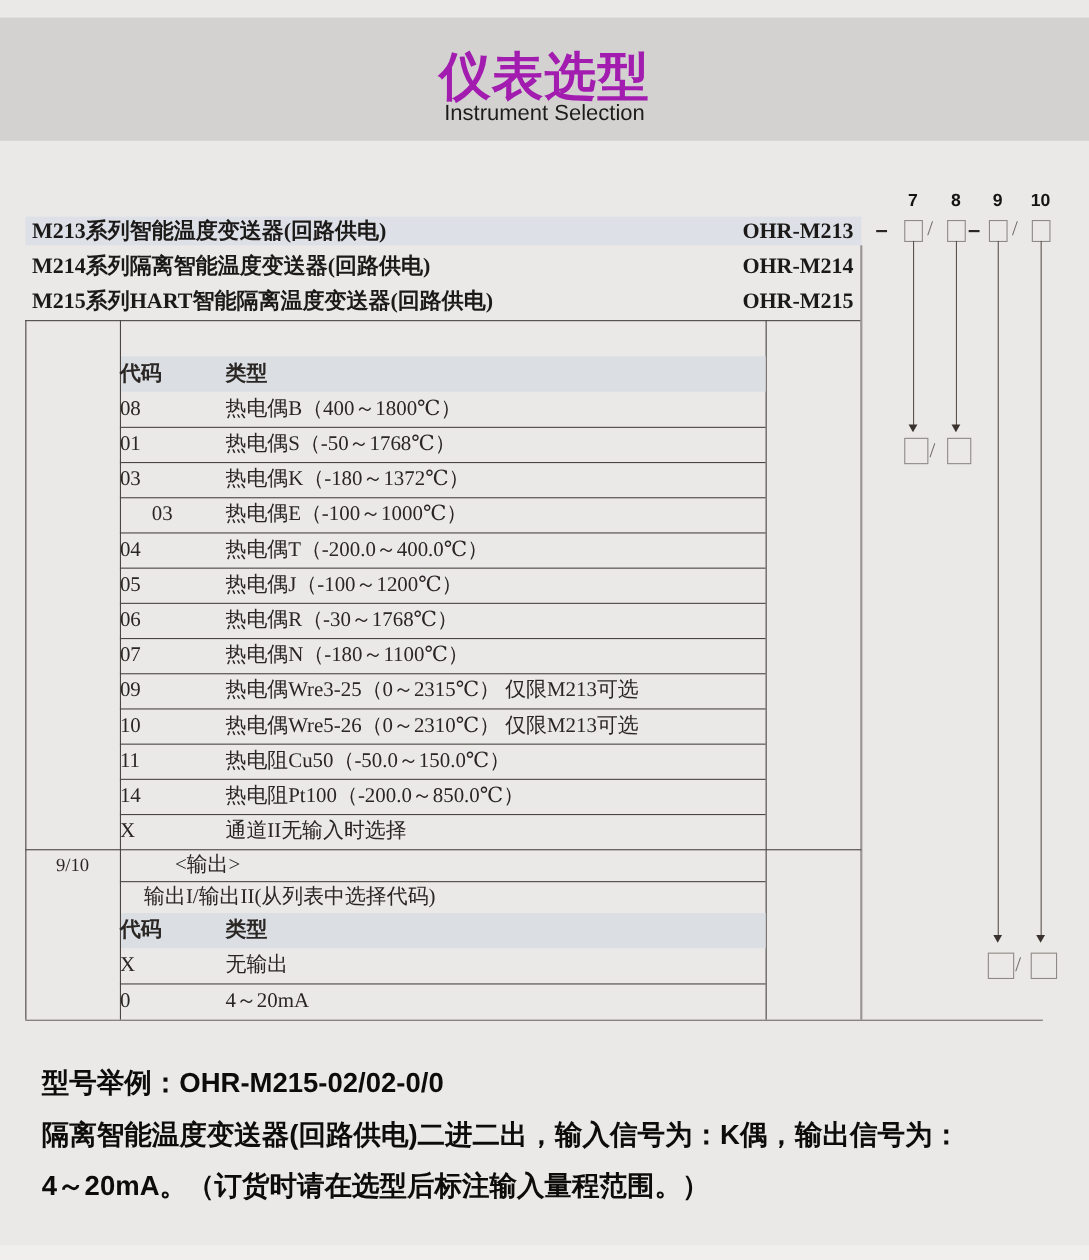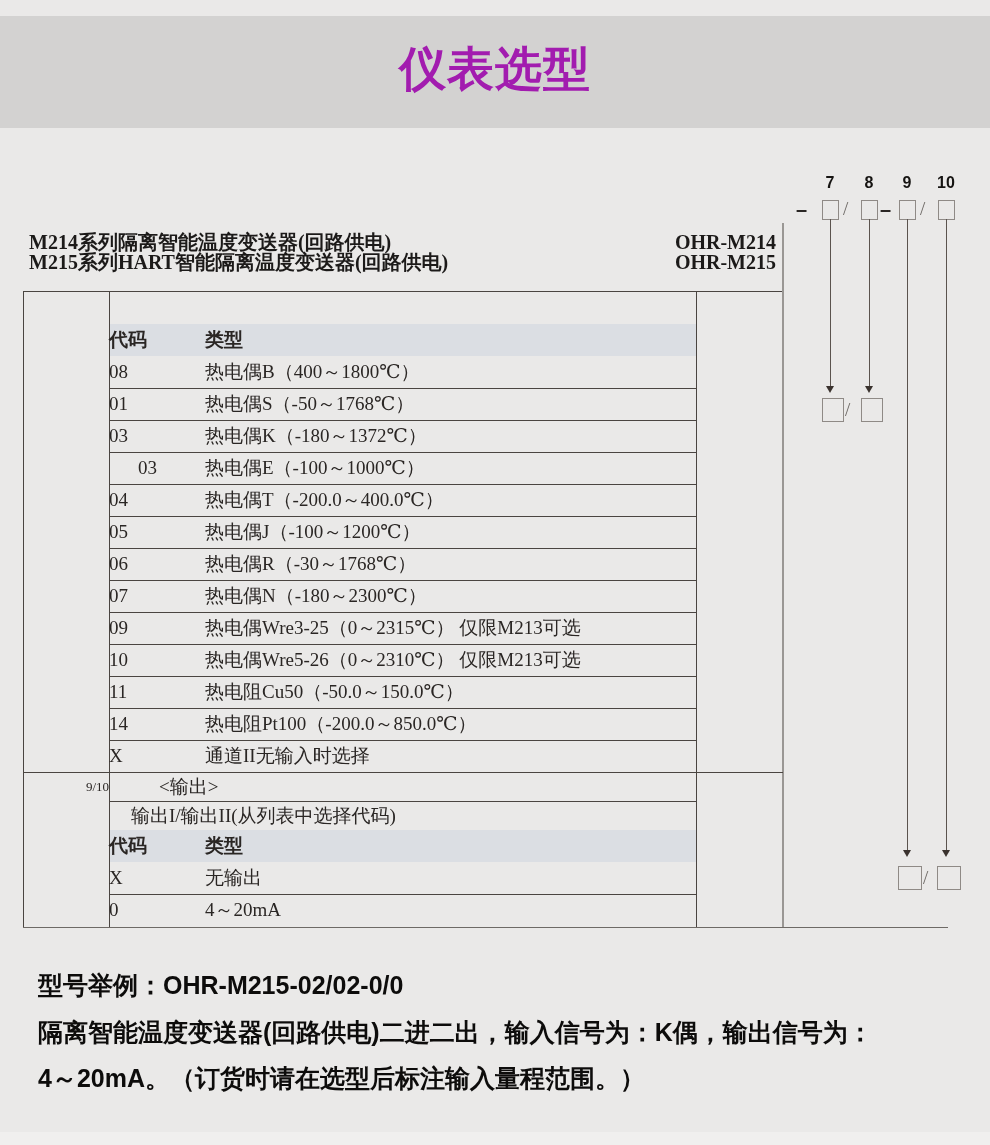--- a/index.html
+++ b/index.html
@@ -43,41 +43,46 @@
   
   .hline{position:absolute;height:1px;background:#4a4541;}
   .vline{position:absolute;width:1px;background:#4a4541;}
   .vline.gray{width:2px;background:#9a9794;}
   .band{position:absolute;left:110px;width:586px;height:32px;background:#dbdee3;}
   
   .tcode{position:absolute;left:109px;width:87px;text-align:left;font-size:19px;white-space:nowrap;}
   .ttype{position:absolute;left:205px;font-size:19px;white-space:nowrap;}
   .thead{font-weight:700;}
   .tintro{position:absolute;left:131px;font-size:19px;white-space:nowrap;}
-  .tlabel{position:absolute;left:23px;width:86px;text-align:right;font-size:13px;}
+  .tlabel{position:absolute;left:23px;width:86px;text-align:center;font-size:17px;}
   
   .exline{position:absolute;left:38px;height:34px;line-height:34px;white-space:nowrap;
     font-family:"Liberation Sans","DejaVu Sans",sans-serif;
     font-size:25px;font-weight:700;color:#0d0c0b;}
   .bottom-strip{position:absolute;left:0;top:1132px;width:990px;height:13px;background:#f0efee;}
 </style>
 </head>
 <body>
 
 <div class="page">
 
   <div class="title-band">
     <div class="title">仪表选型</div>
-  </div>
-
+    <div class="subtitle">Instrument Selection</div>
+  </div>
+
+  <div class="product-row hl" style="top:197px;">
+    <span class="pname">M213系列智能温度变送器(回路供电)</span>
+    <span class="pmodel">OHR-M213</span>
+  </div>
   <div class="product-row" style="top:229px;">
     <span class="pname">M214系列隔离智能温度变送器(回路供电)</span>
     <span class="pmodel">OHR-M214</span>
   </div>
-  <div class="product-row" style="top:249px;text-align:right;">
+  <div class="product-row" style="top:261px;text-align:right;">
     <span class="pname">M215系列HART智能隔离温度变送器(回路供电)</span>
     <span class="pmodel">OHR-M215</span>
   </div>
 
   <div class="digit" style="left:815px;">7</div>
   <div class="digit" style="left:854px;">8</div>
   <div class="digit" style="left:892px;">9</div>
   <div class="digit" style="left:931px;">10</div>
 
   <span class="dash" style="left:796px;top:200px;">–</span>
@@ -149,21 +154,21 @@
         <div class="ttype" style="top: 516px; height: 32px; line-height: 32px;">热电偶J（-100～1200℃）</div>
       </div>
       <div class="hline" style="left: 109px; top: 548px; width: 587px;"></div>
       <div class="abs">
         <div class="tcode" style="top: 548px; height: 32px; line-height: 32px;">06</div>
         <div class="ttype" style="top: 548px; height: 32px; line-height: 32px;">热电偶R（-30～1768℃）</div>
       </div>
       <div class="hline" style="left: 109px; top: 580px; width: 587px;"></div>
       <div class="abs">
         <div class="tcode" style="top: 580px; height: 32px; line-height: 32px;">07</div>
-        <div class="ttype" style="top: 580px; height: 32px; line-height: 32px;">热电偶N（-180～2300℃）</div>
+        <div class="ttype" style="top: 580px; height: 32px; line-height: 32px;">热电偶N（-180～1100℃）</div>
       </div>
       <div class="hline" style="left: 109px; top: 612px; width: 587px;"></div>
       <div class="abs">
         <div class="tcode" style="top: 612px; height: 32px; line-height: 32px;">09</div>
         <div class="ttype" style="top: 612px; height: 32px; line-height: 32px;">热电偶Wre3-25（0～2315℃） 仅限M213可选</div>
       </div>
       <div class="hline" style="left: 109px; top: 644px; width: 587px;"></div>
       <div class="abs">
         <div class="tcode" style="top: 644px; height: 32px; line-height: 32px;">10</div>
         <div class="ttype" style="top: 644px; height: 32px; line-height: 32px;">热电偶Wre5-26（0～2310℃） 仅限M213可选</div>

